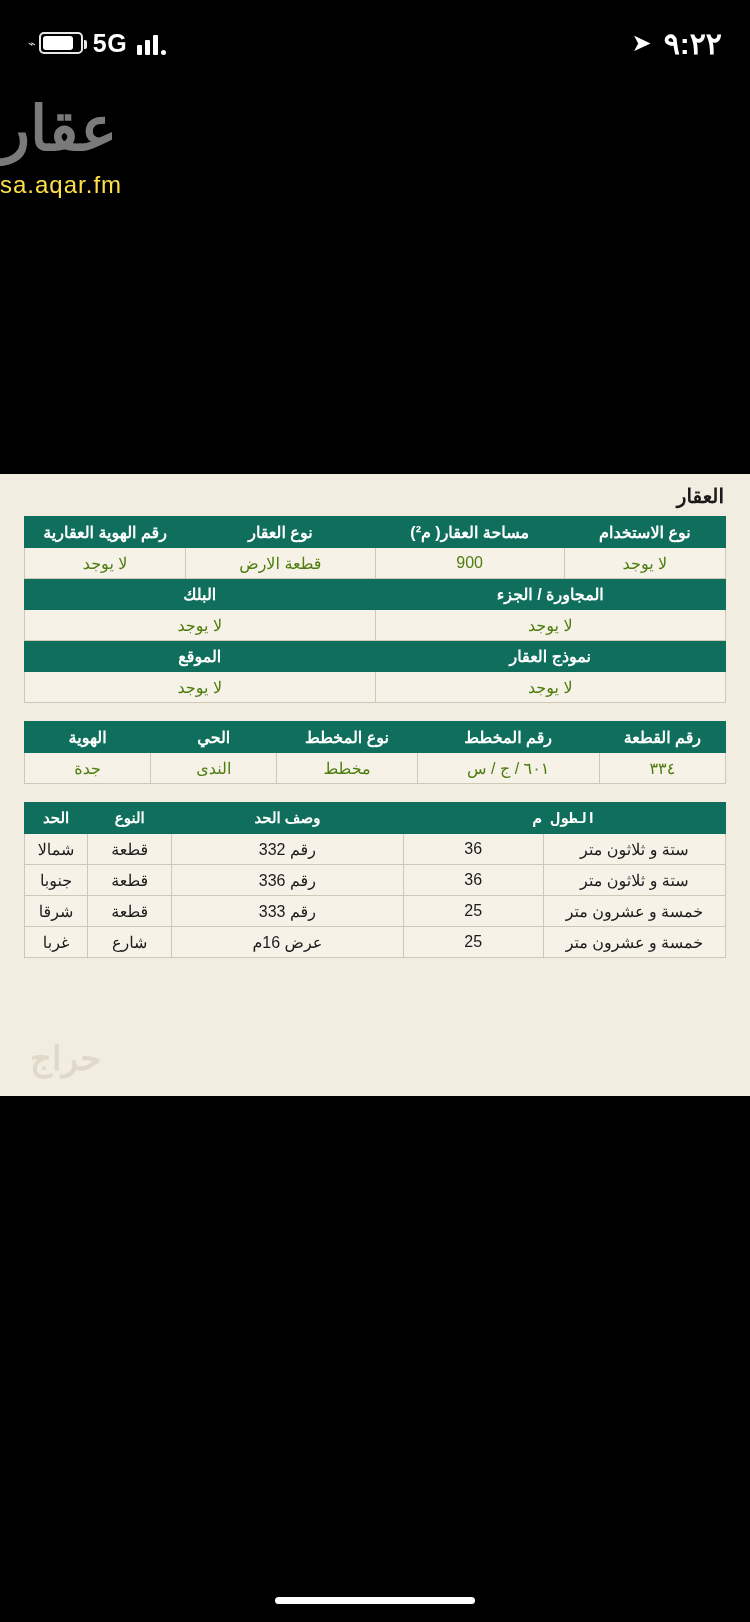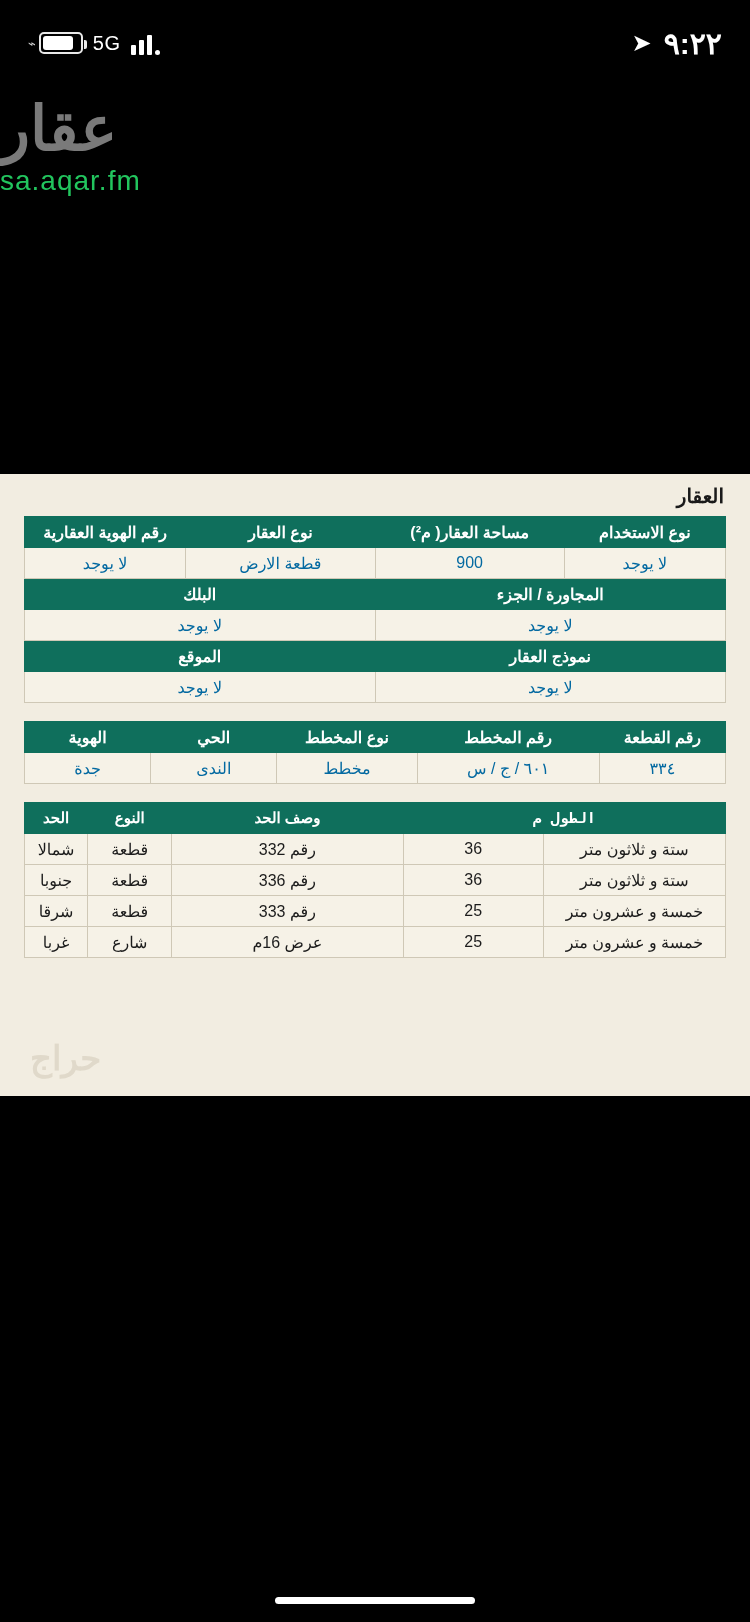--- a/index.html
+++ b/index.html
@@ -35,21 +35,21 @@
     display:flex; align-items:center;
   }
   .battery::after {
     content:""; position:absolute; right:-6px; top:6px;
     width:3px; height:9px; background:#e8e8e8; border-radius:0 2px 2px 0;
   }
   .battery-fill {
     height:14px; width:30px; margin-left:2px;
     background:#fff; border-radius:3px;
   }
-  .net-label { font-size:20px; font-weight:400; letter-spacing:.5px; }
+  .net-label { font-size:25px; font-weight:700; letter-spacing:.5px; }
   .signal { display:flex; align-items:flex-end; gap:3px; height:24px; }
   .signal i { width:5px; background:#fff; border-radius:1px; display:block; }
   .signal i:nth-child(1){height:10px;}
   .signal i:nth-child(2){height:15px;}
   .signal i:nth-child(3){height:20px;}
   .signal i:nth-child(4){height:24px;}
   .signal .dot { width:5px; height:5px; border-radius:50%; background:#fff; }
 
   .status-right {
     margin-left:auto;
@@ -62,21 +62,21 @@
   .logo-block {
     position:absolute; top:95px; left:0; right:0;
     text-align:left;
     color:#6b6b6b;
   }
   .logo-word {
     font-size:62px; font-weight:700; color:#7a7a7a; line-height:1.1;
     letter-spacing:1px;
   }
   .logo-sub {
-    font-size:28px; color:#22c55e; letter-spacing:1px; margin-top:2px;
+    font-size:24px; color:#fde047; letter-spacing:1px; margin-top:8px;
     direction:ltr;
   }
 
   
   .doc {
     position:absolute; top:474px; left:0;
     width:750px; height:622px;
     background:#f2ede1;
     padding:6px 24px 12px 24px;
   }
@@ -85,21 +85,21 @@
     font-size:20px; font-weight:700; color:#1a1a1a;
     padding:4px 2px 8px 0;
   }
 
   table { width:100%; border-collapse:collapse; }
 
   .tbl-prop td, .tbl-prop th {
     border:1px solid #cfc8b6;
     text-align:center;
     font-size:16px;
-    color:#0369a1;
+    color:#4d7c0f;
     height:31px;
     background:#f6f2e7;
   }
   .hdr {
     background:#0f6f5c !important;
     color:#ffffff !important;
     font-weight:700;
     font-size:15px;
     border-color:#0f6f5c !important;
   }

